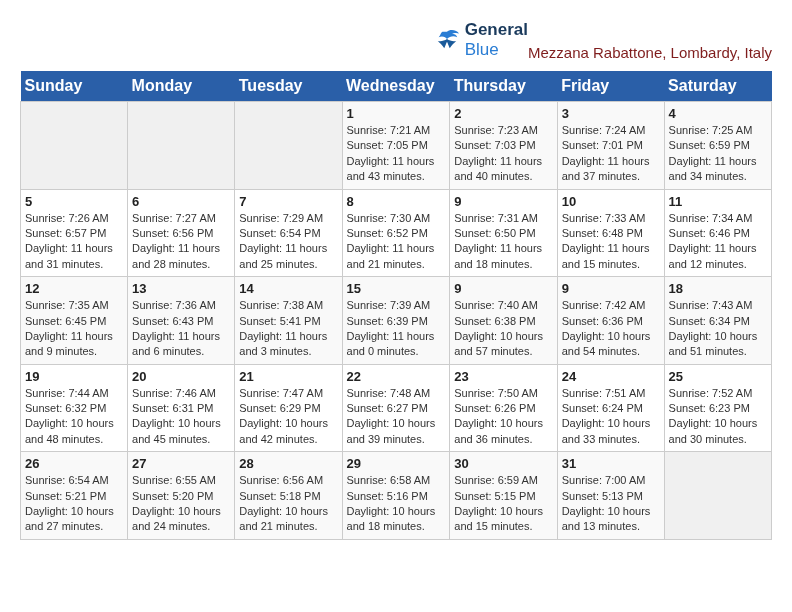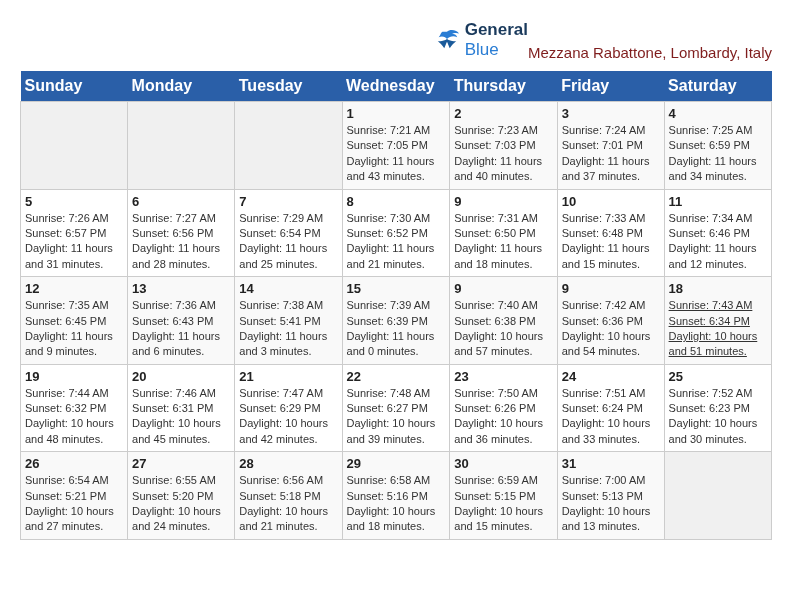--- a/index.html
+++ b/index.html
@@ -235,21 +235,21 @@
         </td>
         <td>
           <span class="day-number">9</span>
           <div class="day-info" style="white-space: pre-line;">Sunrise: 7:42 AM
 Sunset: 6:36 PM
 Daylight: 10 hours
 and 54 minutes.</div>
         </td>
         <td>
           <span class="day-number">18</span>
-          <div class="day-info" style="white-space: pre-line; text-decoration: underline;">Sunrise: 7:43 AM
+          <div class="day-info" style="white-space: pre-line;">Sunrise: 7:43 AM
 Sunset: 6:34 PM
 Daylight: 10 hours
 and 51 minutes.</div>
         </td>
       </tr>
       <tr>
         <td>
           <span class="day-number">19</span>
           <div class="day-info" style="white-space: pre-line;">Sunrise: 7:44 AM
 Sunset: 6:32 PM

